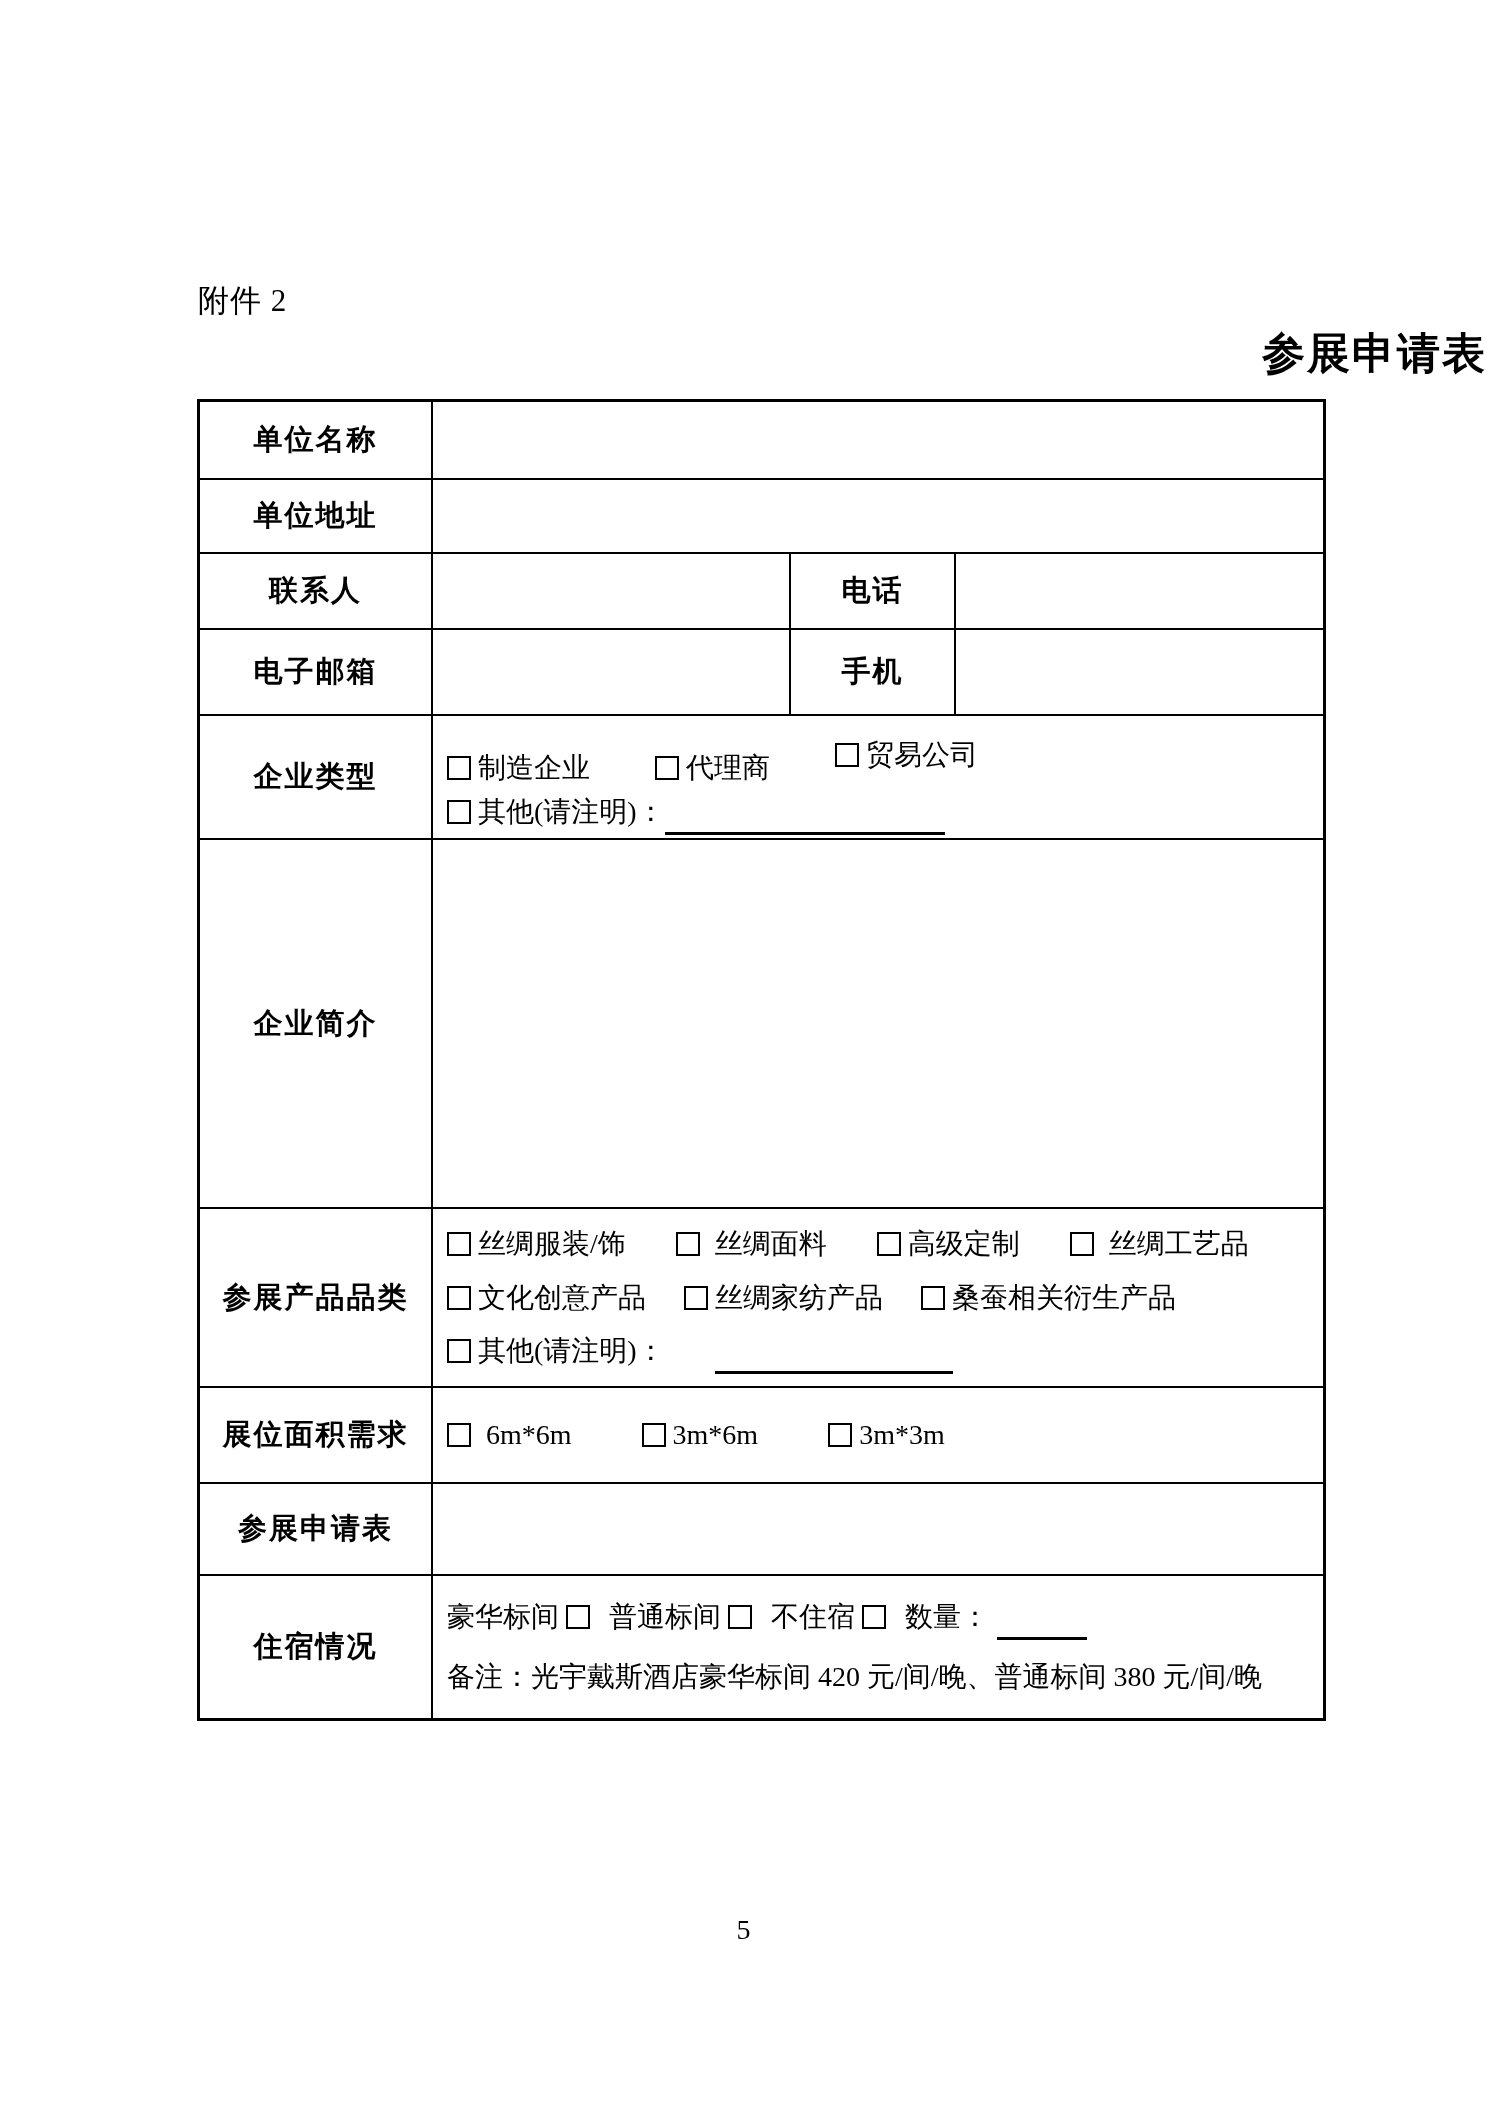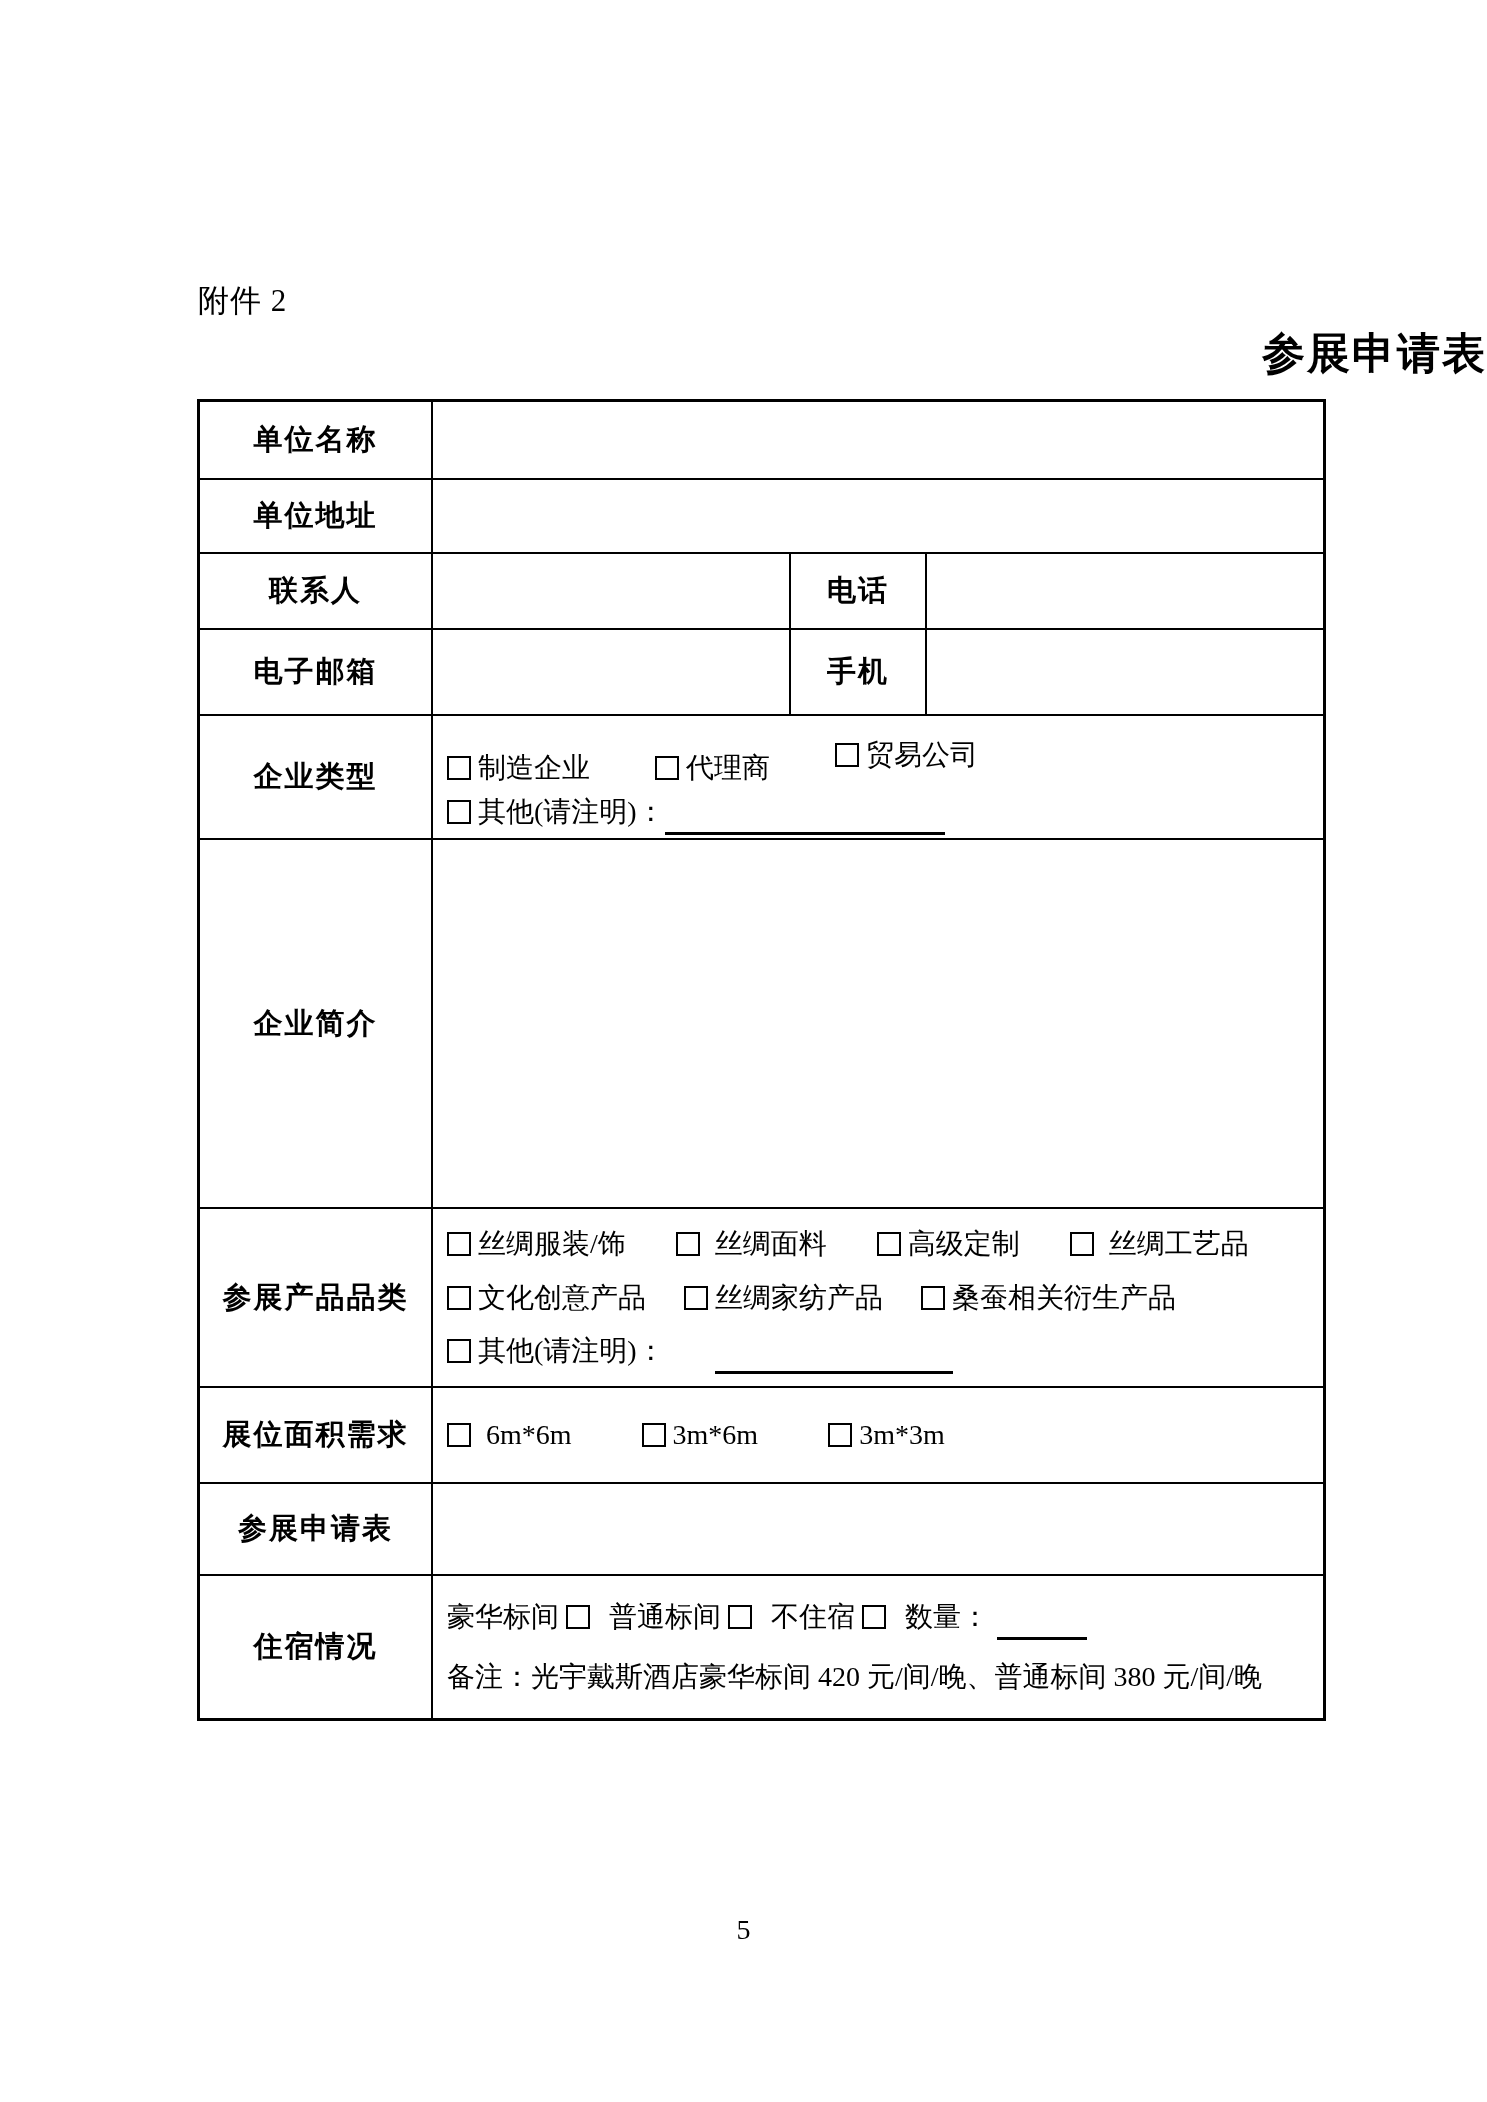--- a/index.html
+++ b/index.html
@@ -31,21 +31,21 @@
   .row{display:flex;border-bottom:2px solid #000;box-sizing:border-box;}
   .row:last-child{border-bottom:none;}
   .cell{box-sizing:border-box;}
   .lbl{
     width:233px;border-right:2px solid #000;flex:none;
     display:flex;align-items:center;justify-content:center;
     font-family:"Liberation Sans","DejaVu Sans",sans-serif;
     font-weight:bold;font-size:29px;letter-spacing:2px;text-align:right;
   }
   .w2{width:358px;border-right:2px solid #000;flex:none;}
-  .w3{width:136px;border-right:2px solid #000;flex:none;}
+  .w3{width:165px;border-right:2px solid #000;flex:none;}
   .fill{flex:1;}
   .lines{
     flex:1;display:flex;flex-direction:column;justify-content:space-evenly;
     padding-left:14px;font-size:28px;
     font-family:"Liberation Serif","DejaVu Serif",serif;
   }
   .ckline{display:flex;align-items:center;white-space:nowrap;}
   .ck{display:flex;align-items:center;}
   .box{
     width:24px;height:24px;border:2px solid #000;box-sizing:border-box;

